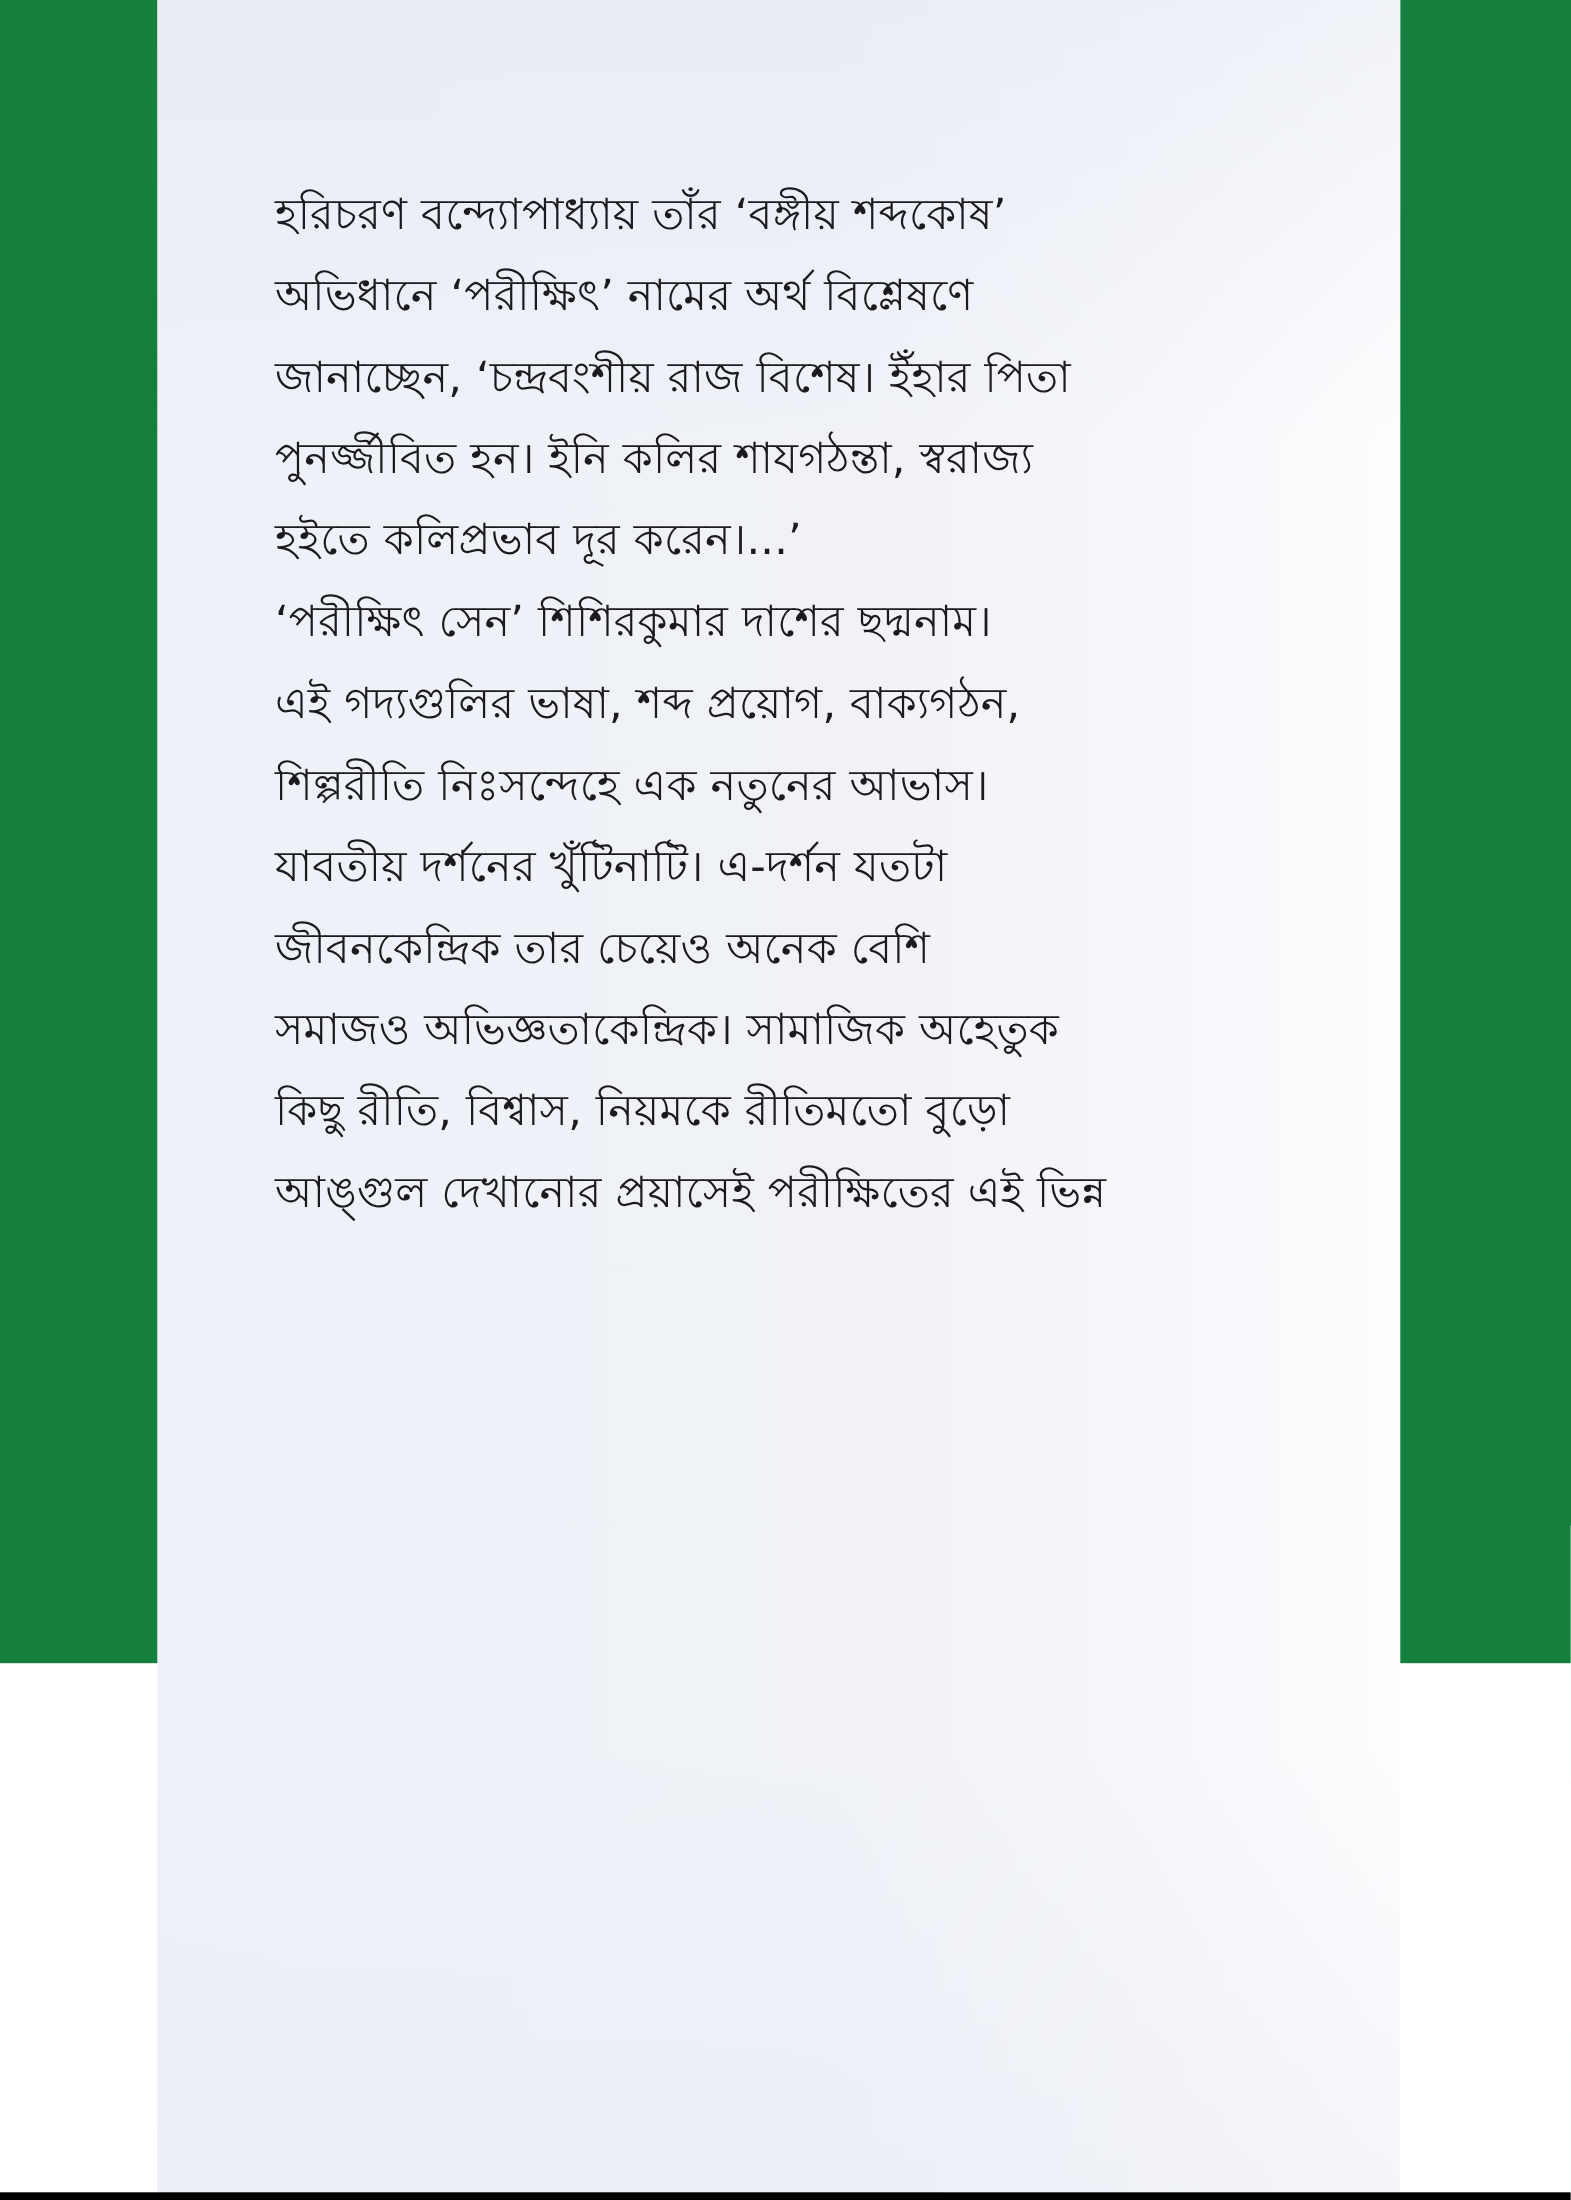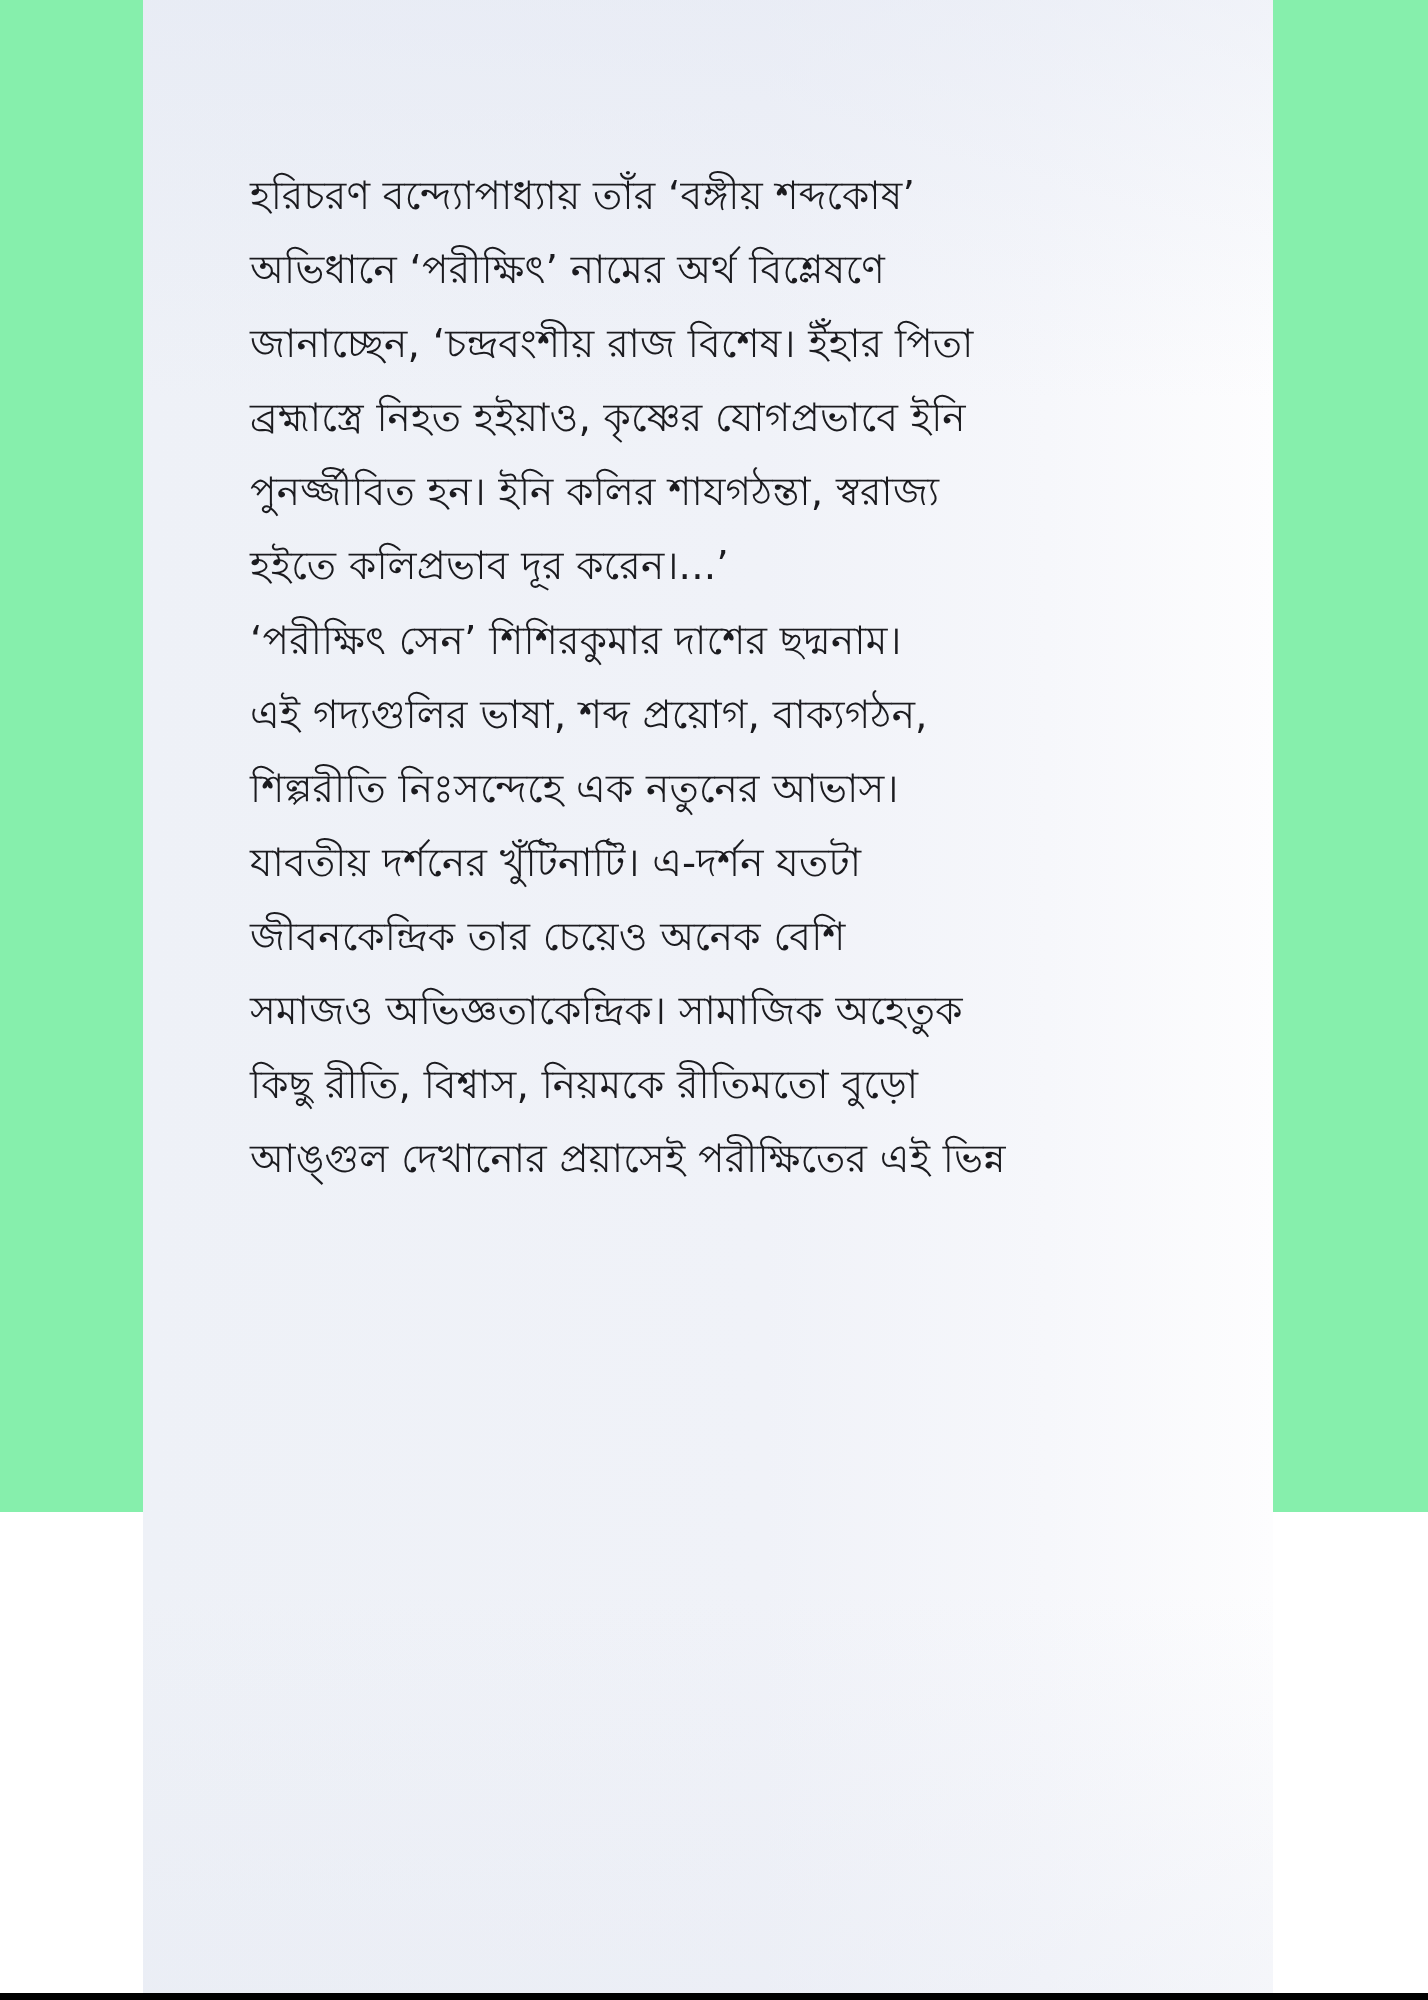--- a/index.html
+++ b/index.html
@@ -7,21 +7,21 @@
       padding: 0;
       width: 1428px;
       height: 2000px;
       background: #ffffff;
       overflow: hidden;
     }
     .viewport {
       position: relative;
       width: 1428px;
       height: 1512px;
-      background: #86efac;
+      background: #15803d;
     }
     .page {
       position: absolute;
       left: 143px;
       top: 0;
       width: 1130px;
       height: 1993px;
       background: linear-gradient(90deg, #eef1f7 0%, #f0f2f8 55%, #f6f7fb 80%, #fdfdfe 100%);
     }
     .page-shade {
@@ -59,21 +59,20 @@
 
 <div class="viewport">
   <div class="page">
     <div class="page-shade"></div>
   </div>
 
   <div class="text-block">
     <span class="line">হরিচরণ বন্দ্যোপাধ্যায় তাঁর ‘বঙ্গীয় শব্দকোষ’</span>
     <span class="line">অভিধানে ‘পরীক্ষিৎ’ নামের অর্থ বিশ্লেষণে</span>
     <span class="line">জানাচ্ছেন, ‘চন্দ্রবংশীয় রাজ বিশেষ। ইঁহার পিতা</span>
-    <span class="line">ব্রহ্মাস্ত্রে নিহত হইয়াও, কৃষ্ণের যোগপ্রভাবে ইনি</span>
     <span class="line">পুনর্জ্জীবিত হন। ইনি কলির শাযগঠন্তা, স্বরাজ্য</span>
     <span class="line">হইতে কলিপ্রভাব দূর করেন।...’</span>
     <span class="line">‘পরীক্ষিৎ সেন’ শিশিরকুমার দাশের ছদ্মনাম।</span>
     <span class="line">এই গদ্যগুলির ভাষা, শব্দ প্রয়োগ, বাক্যগঠন,</span>
     <span class="line">শিল্পরীতি নিঃসন্দেহে এক নতুনের আভাস।</span>
     <span class="line">যাবতীয় দর্শনের খুঁটিনাটি। এ-দর্শন যতটা</span>
     <span class="line">জীবনকেন্দ্রিক তার চেয়েও অনেক বেশি</span>
     <span class="line">সমাজও অভিজ্ঞতাকেন্দ্রিক। সামাজিক অহেতুক</span>
     <span class="line">কিছু রীতি, বিশ্বাস, নিয়মকে রীতিমতো বুড়ো</span>
     <span class="line">আঙ্গুল দেখানোর প্রয়াসেই পরীক্ষিতের এই ভিন্ন</span>

